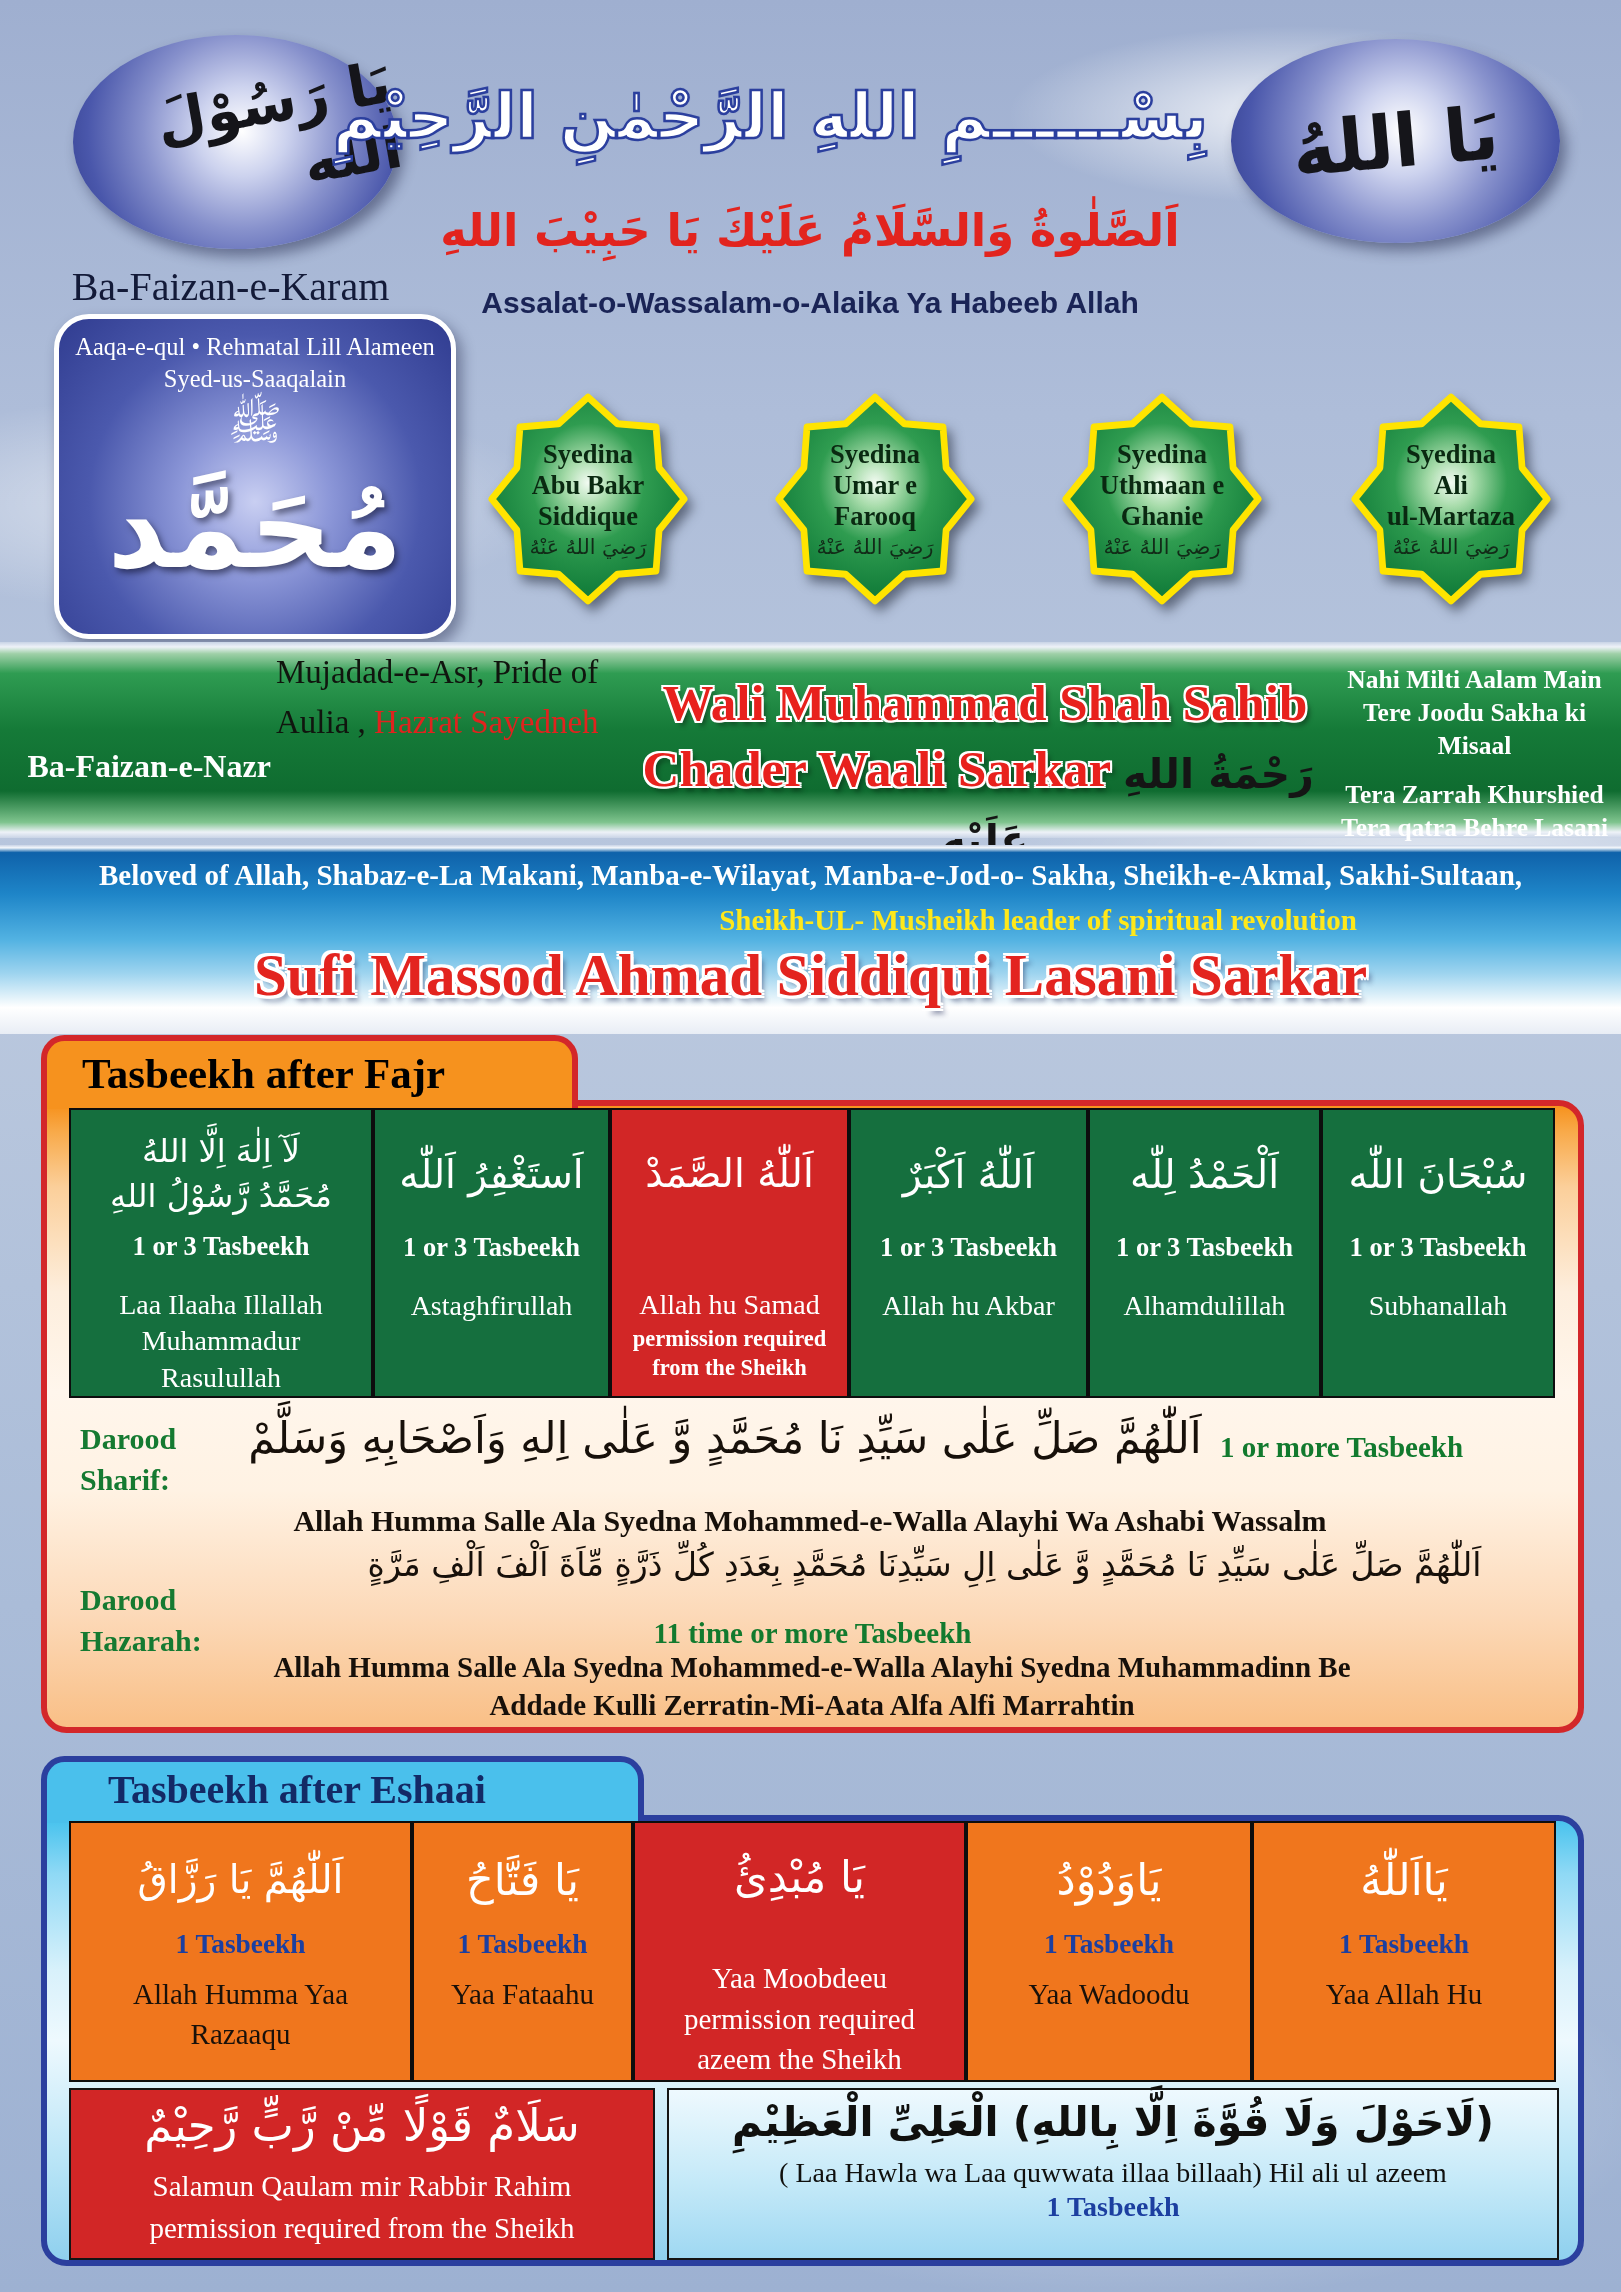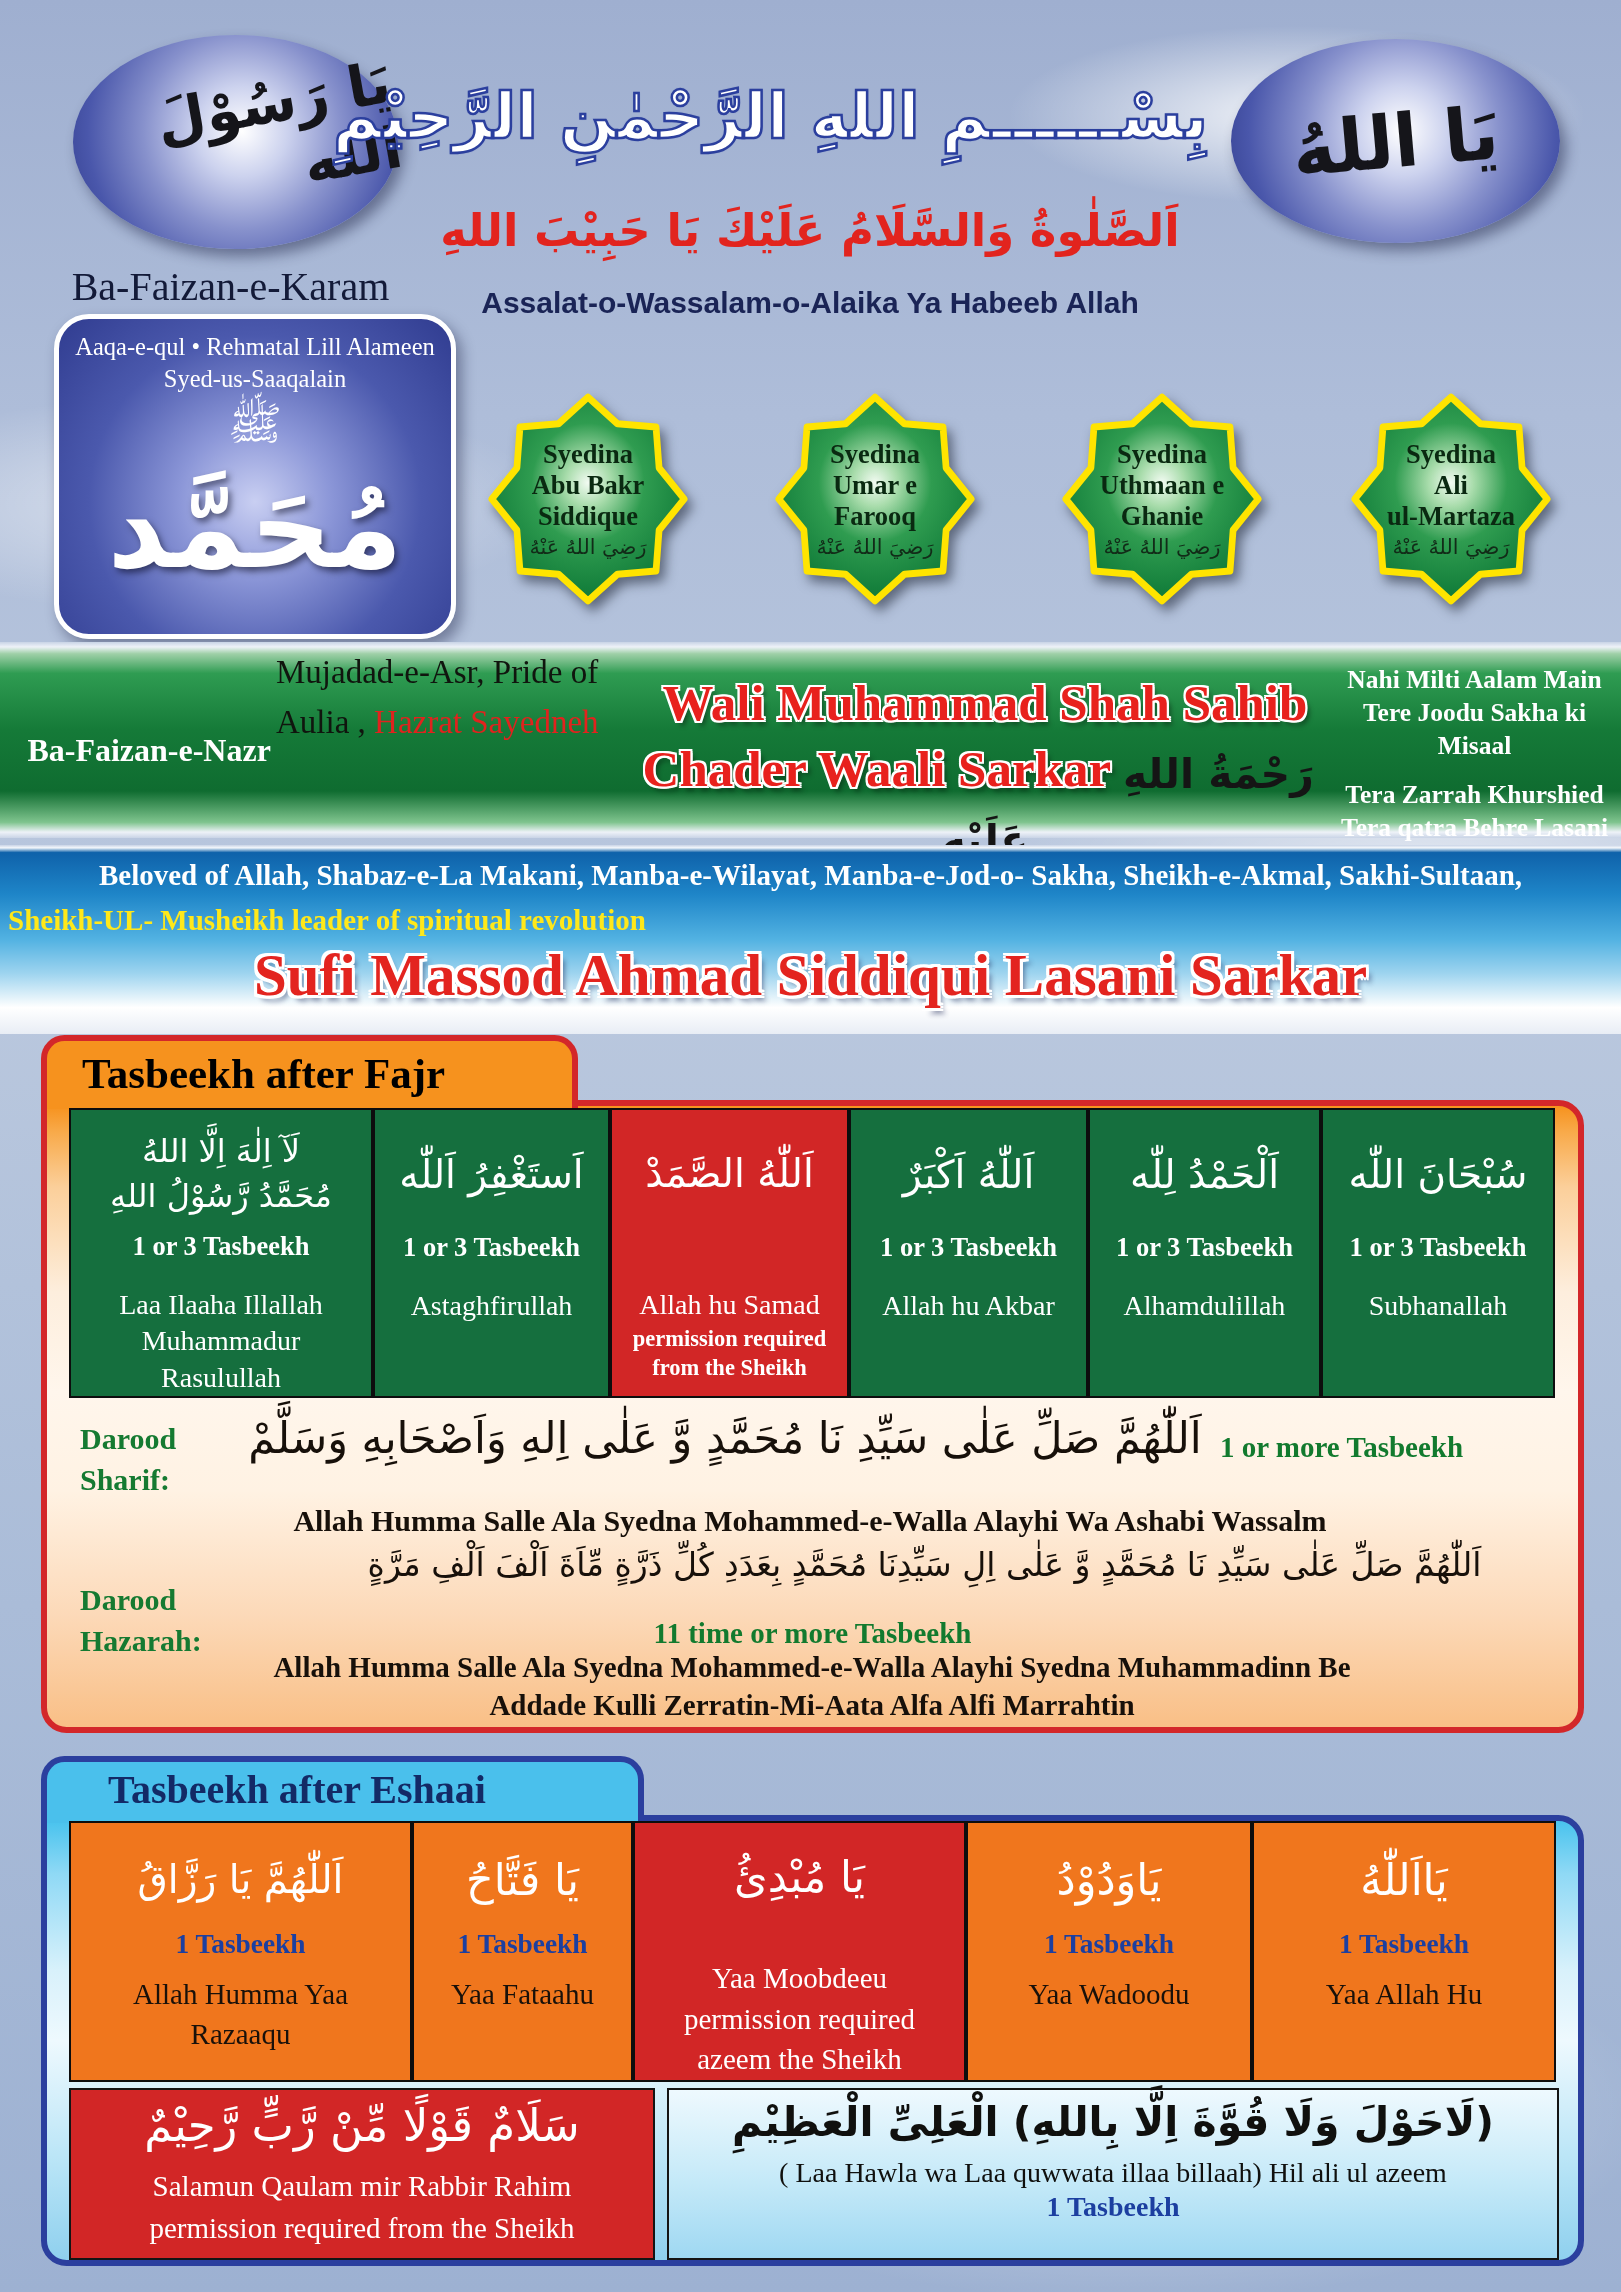--- a/index.html
+++ b/index.html
@@ -78,39 +78,39 @@
   }
   .badge-name{font-weight:bold;font-size:26.5px;line-height:1.18;text-align:center;color:#0a2911;}
   .badge-ar{font-size:20.6px;margin-top:2.9px;color:#122b18;}
   .b1{left:487px;top:392px;} .b2{left:774px;top:392px;} .b3{left:1061px;top:392px;} .b4{left:1350px;top:392px;}
 
   
   .gbanner{
     left:0;top:642px;width:1621px;height:196px;
     background:linear-gradient(180deg,#c9d4e6 0%,#eef2f8 2.5%,#9fd0a8 6%,#2f9c52 16%,#157a38 45%,#0f6c30 76%,#7fc48e 92%,#eef2f8 97%,#c9d4e6 100%);
   }
-  .gb-label{left:27.4px;top:732px;font-weight:bold;font-size:32px;color:#ffffff;}
+  .gb-label{left:27.4px;top:748px;font-weight:bold;font-size:32px;color:#ffffff;}
   .gb-intro{left:276px;top:648px;width:392px;font-size:33px;color:#10150e;line-height:1.5;}
   .gb-intro .red{color:#e0231e;}
   .gb-title{left:627px;top:670px;width:716px;text-align:center;color:#e8211d;font-weight:bold;}
   .gb-title .l{
     font-size:51px;line-height:1.3;
     text-shadow:-2px -2px 0 #fff,2px -2px 0 #fff,-2px 2px 0 #fff,2px 2px 0 #fff,0 -2px 0 #fff,0 2px 0 #fff,-2px 0 0 #fff,2px 0 0 #fff,3.9px 4.9px 4.9px rgba(0,0,0,.4);
   }
   .gb-title-ar{font-size:41px;color:#151515;font-weight:bold;text-shadow:none;margin-right:13.7px;vertical-align:middle;}
   .gb-poems{left:1335px;top:663px;width:279px;text-align:center;color:#ffffff;font-weight:bold;font-size:25.5px;line-height:1.3;}
   .gb-poem2{margin-top:15.7px;}
 
   
   .bbanner{
     left:0;top:845px;width:1621px;height:189px;
     background:linear-gradient(180deg,#c9d4e6 0%,#f4f7fb 1.5%,#0f62aa 4%,#1e85c8 26%,#52b2e2 50%,#9ed4ef 68%,#ffffff 86%,#e8edf5 100%);
   }
   .bb-line1{left:0;top:859px;width:1621px;text-align:center;font-weight:bold;font-size:29px;color:#ffffff;}
-  .bb-line2{left:0;top:904px;width:1357px;text-align:left;font-weight:bold;font-size:29px;color:#ffe81a;padding-left:8px;}
+  .bb-line2{left:0;top:904px;width:1357px;text-align:right;font-weight:bold;font-size:29px;color:#ffe81a;}
   .bb-title{
     left:0;top:941px;width:1621px;text-align:center;font-weight:bold;font-size:59px;color:#e3241f;
     text-shadow:-2.9px -2.9px 0 #fff,2.9px -2.9px 0 #fff,-2.9px 2.9px 0 #fff,2.9px 2.9px 0 #fff,0 -2.9px 0 #fff,0 2.9px 0 #fff,-2.9px 0 0 #fff,2.9px 0 0 #fff,4.9px 5.9px 4.9px rgba(20,30,80,.45);
   }
 
   
   .tab{box-sizing:border-box;border-bottom:none;border-radius:23.5px 23.5px 0 0;z-index:3;}
   .fajr-tab{left:41px;top:1035px;width:537px;height:74px;background:#f6921e;border:6.9px solid #d3272a;border-bottom:none;}
   .fajr-tab span{display:block;padding-left:35px;font-weight:bold;font-size:43px;line-height:65px;color:#000000;}
   .fajr-body{

